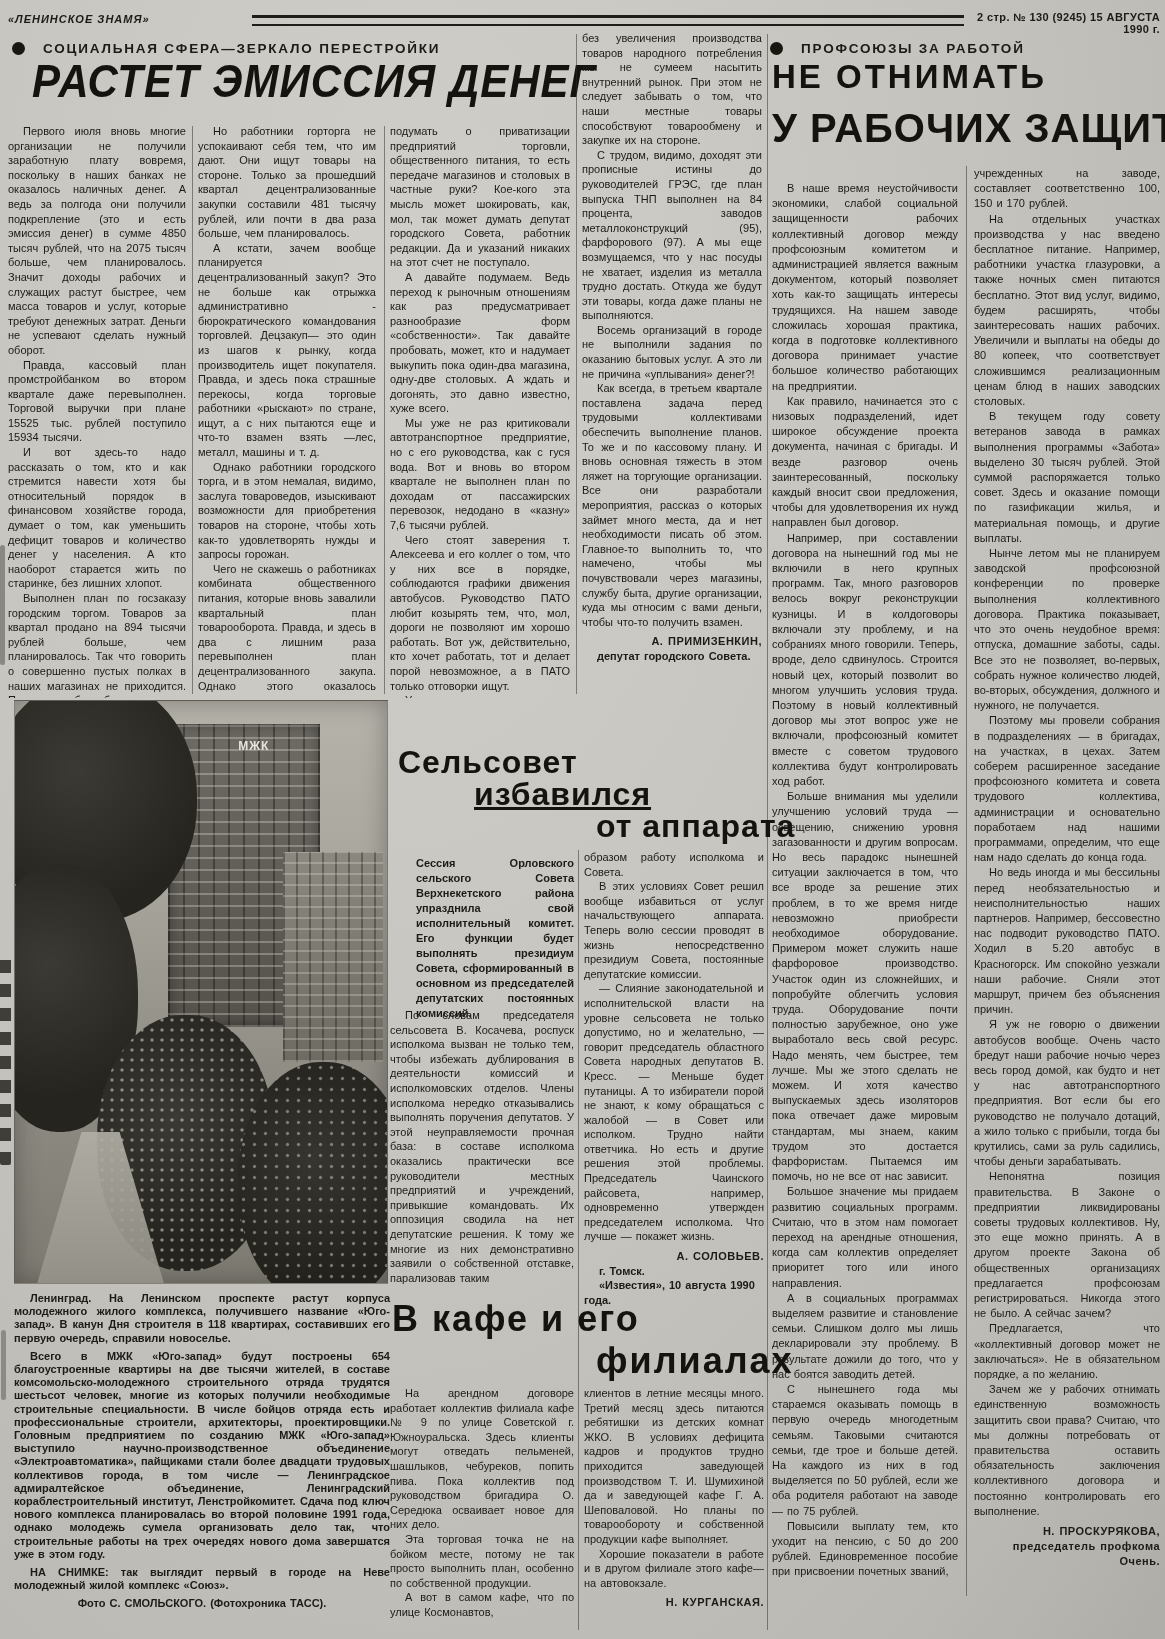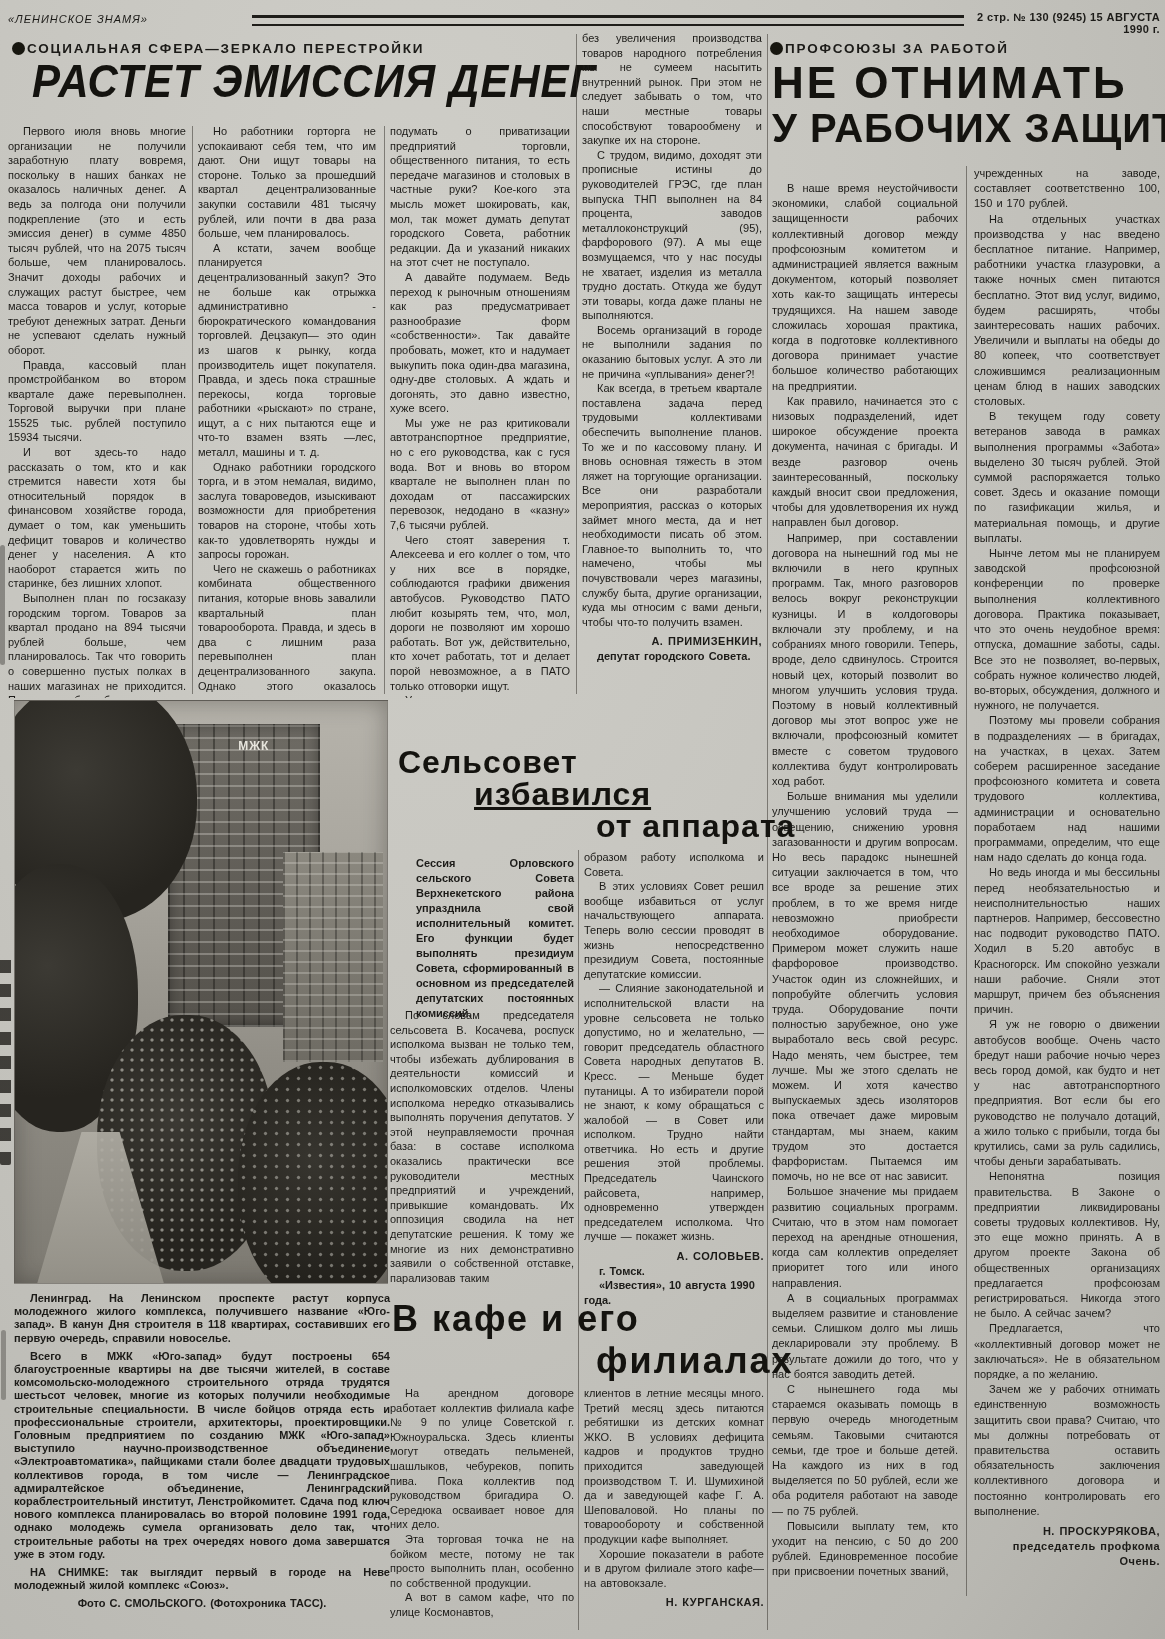--- a/index.html
+++ b/index.html
@@ -1,25 +1,25 @@
 <!DOCTYPE html>
 <html><head>
 <meta charset="utf-8">
 <style>
   html,body{margin:0;padding:0;background:#8f8d87;}
   .page{position:relative;width:1165px;height:1639px;margin:0 auto;overflow:hidden;
     background:radial-gradient(ellipse at 35% 18%, #cfcec8 0%, #c6c5bf 45%, #b9b8b2 85%, #aeada7 100%);
     font-family:"Liberation Sans",sans-serif;color:#1c1b18;}
   .abs{position:absolute;}
   
-  .paper-name{left:8px;top:13px;font-size:11px;font-weight:normal;font-style:italic;letter-spacing:1px;}
+  .paper-name{left:8px;top:13px;font-size:11px;font-weight:bold;font-style:italic;letter-spacing:1px;}
   .mast-rule{left:252px;top:15px;width:712px;height:6px;border-top:3px solid #1e1d19;border-bottom:2px solid #1e1d19;}
   .issue-info{left:955px;top:11px;width:205px;font-size:11px;font-weight:bold;text-align:right;letter-spacing:.4px;}
   
-  .kicker{display:flex;align-items:center;gap:2px;font-weight:bold;font-size:13.5px;letter-spacing:1.8px;white-space:nowrap;}
+  .kicker{display:flex;align-items:center;gap:18px;font-weight:bold;font-size:13.5px;letter-spacing:1.8px;white-space:nowrap;}
   .bullet{width:13px;height:13px;border-radius:50%;background:#17160f;flex:0 0 auto;}
   
   .hl-left{left:32px;top:58px;width:545px;font-size:42px;font-weight:bold;font-style:italic;letter-spacing:1px;line-height:1.05;color:#14130f;transform:scaleY(1.08);transform-origin:left top;white-space:nowrap;}
   .hl-right{font-weight:bold;color:#14130f;white-space:nowrap;letter-spacing:3px;}
   .selso-t{font-weight:bold;font-size:32px;letter-spacing:1px;color:#14130f;white-space:nowrap;}
   .cafe-t{font-weight:bold;font-size:36px;letter-spacing:2px;color:#14130f;white-space:nowrap;}
   
   .col{position:absolute;font-size:11px;line-height:14.6px;text-align:justify;overflow:hidden;word-spacing:1px;}
   .col p{margin:0;text-indent:15px;}
   .col p.cont{text-indent:0;}
@@ -156,21 +156,21 @@
   <div class="col" style="left:584px;top:1386px;width:180px;height:246px;">
     <p class="cont">клиентов в летние месяцы много. Третий месяц здесь питаются ребятишки из детских комнат ЖКО. В условиях дефицита кадров и продуктов трудно приходится заведующей производством Т. И. Шумихиной да и заведующей кафе Г. А. Шеповаловой. Но планы по товарообороту и собственной продукции кафе выполняет.</p>
     <p>Хорошие показатели в работе и в другом филиале этого кафе— на автовокзале.</p>
     <p class="sig">Н. КУРГАНСКАЯ.</p>
   </div>
 
   <div class="abs kicker" style="left:770px;top:41px;">
     <span class="bullet"></span>
     <span>ПРОФСОЮЗЫ ЗА РАБОТОЙ</span>
   </div>
-  <div class="abs hl-right" style="left:772px;top:58px;font-size:44px;">НЕ ОТНИМАТЬ</div>
+  <div class="abs hl-right" style="left:772px;top:58px;font-size:33px;">НЕ ОТНИМАТЬ</div>
   <div class="abs hl-right" style="left:772px;top:106px;font-size:40px;letter-spacing:1px;">У РАБОЧИХ ЗАЩИТУ</div>
 
   <div class="col rcol" style="left:772px;top:181px;width:186px;height:1460px;">
     <p>В наше время неустойчивости экономики, слабой социальной защищенности рабочих коллективный договор между профсоюзным комитетом и администрацией является важным документом, который позволяет хоть как-то защищать интересы трудящихся. На нашем заводе сложилась хорошая практика, когда в подготовке коллективного договора принимает участие большое количество работающих на предприятии.</p>
     <p>Как правило, начинается это с низовых подразделений, идет широкое обсуждение проекта документа, начиная с бригады. И везде разговор очень заинтересованный, поскольку каждый вносит свои предложения, чтобы для удовлетворения их нужд направлен был договор.</p>
     <p>Например, при составлении договора на нынешний год мы не включили в него крупных программ. Так, много разговоров велось вокруг реконструкции кузницы. И в колдоговоры включали эту проблему, и на собраниях много говорили. Теперь, вроде, дело сдвинулось. Строится новый цех, который позволит во многом улучшить условия труда. Поэтому в новый коллективный договор мы этот вопрос уже не включали, профсоюзный комитет вместе с советом трудового коллектива будут контролировать ход работ.</p>
     <p>Больше внимания мы уделили улучшению условий труда — освещению, снижению уровня загазованности и другим вопросам. Но весь парадокс нынешней ситуации заключается в том, что все вроде за решение этих проблем, в то же время нигде невозможно приобрести необходимое оборудование. Примером может служить наше фарфоровое производство. Участок один из сложнейших, и попробуйте облегчить условия труда. Оборудование почти полностью зарубежное, оно уже выработало весь свой ресурс. Надо менять, чем быстрее, тем лучше. Мы же этого сделать не можем. И хотя качество выпускаемых здесь изоляторов пока отвечает даже мировым стандартам, мы знаем, каким трудом это достается фарфористам. Пытаемся им помочь, но не все от нас зависит.</p>
     <p>Большое значение мы придаем развитию социальных программ. Считаю, что в этом нам помогает переход на арендные отношения, когда сам коллектив определяет приоритет того или иного направления.</p>
     <p>А в социальных программах выделяем развитие и становление семьи. Слишком долго мы лишь декларировали эту проблему. В результате дожили до того, что у нас боятся заводить детей.</p>
     <p>С нынешнего года мы стараемся оказывать помощь в первую очередь многодетным семьям. Таковыми считаются семьи, где трое и больше детей. На каждого из них в год выделяется по 50 рублей, если же оба родителя работают на заводе — по 75 рублей.</p>

